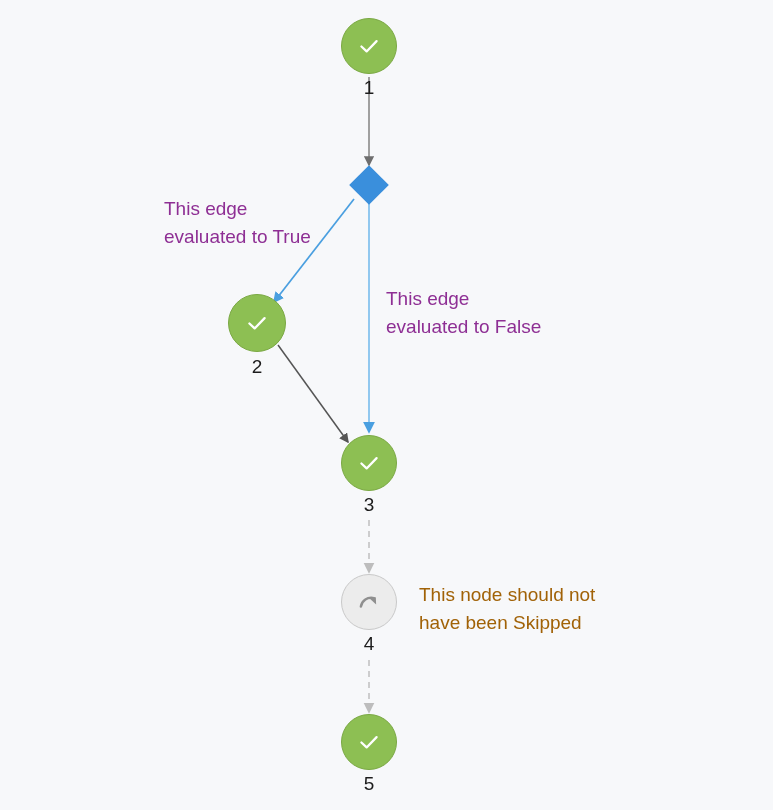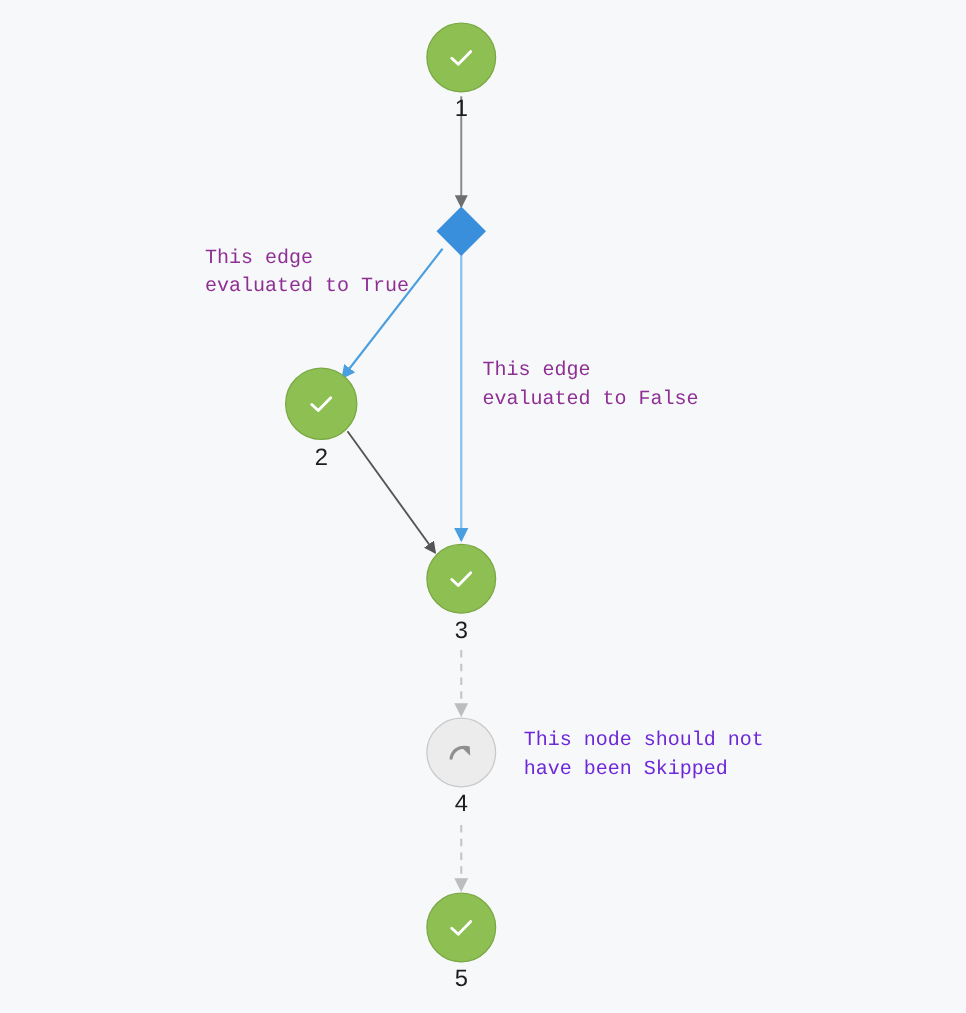--- a/index.html
+++ b/index.html
@@ -47,27 +47,27 @@
   .node-label {
     position: absolute;
     font-size: 19px;
     color: #1c1c1c;
     text-align: center;
     line-height: 1;
     font-family: "Liberation Sans", sans-serif;
   }
   .annotation {
     position: absolute;
-    font-size: 16px;
+    font-size: 19px;
     line-height: 1.45;
     white-space: pre-line;
-    font-family: Liberation Mono, monospace;
+    font-family: Liberation Sans, sans-serif;
   }
   .annotation-purple { color: #8e2f94; }
-  .annotation-orange { color: #6d28d9; }
+  .annotation-orange { color: #a16207; }
   .check-icon { display: block; }
   .skip-icon { display: block; }
 </style>
 </head>
 <body>
 
 <svg id="graph-canvas" viewBox="0 0 773 810" width="773" height="810" xmlns="http://www.w3.org/2000/svg">
   <defs>
     <marker id="arrow-gray" viewBox="0 0 10 10" refX="8.5" refY="5" markerWidth="6.5" markerHeight="6.5" orient="auto-start-reverse">
       <path d="M 0 0 L 10 5 L 0 10 z" fill="#6e6e6e"></path>

